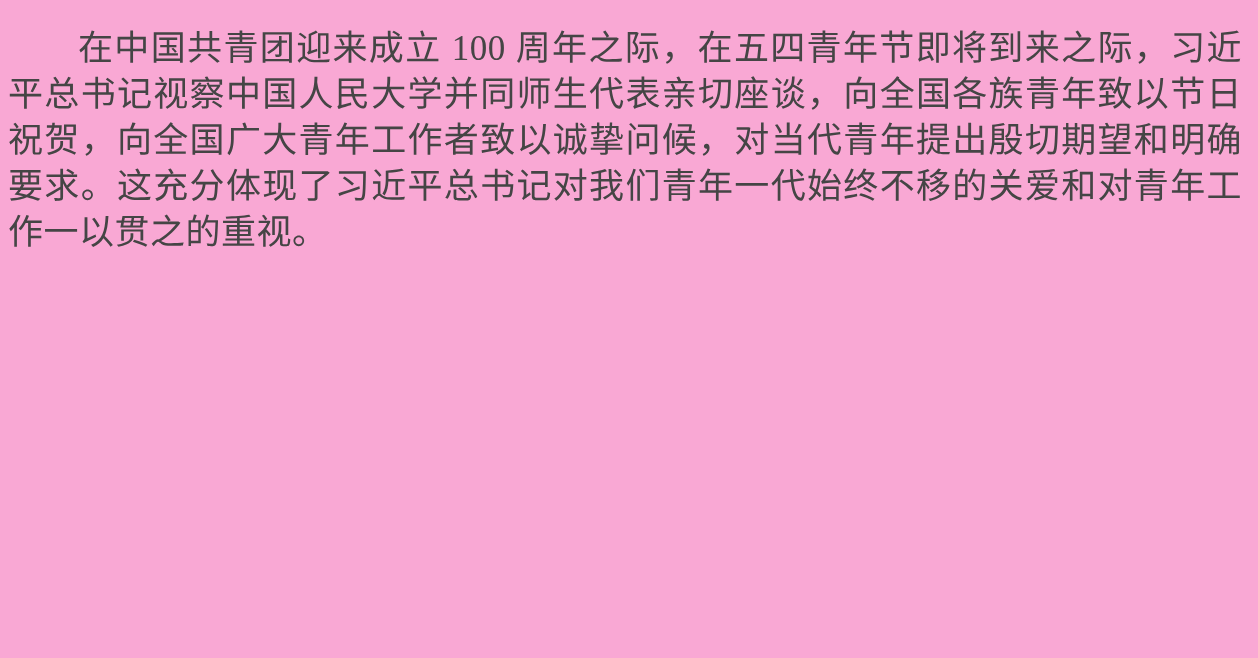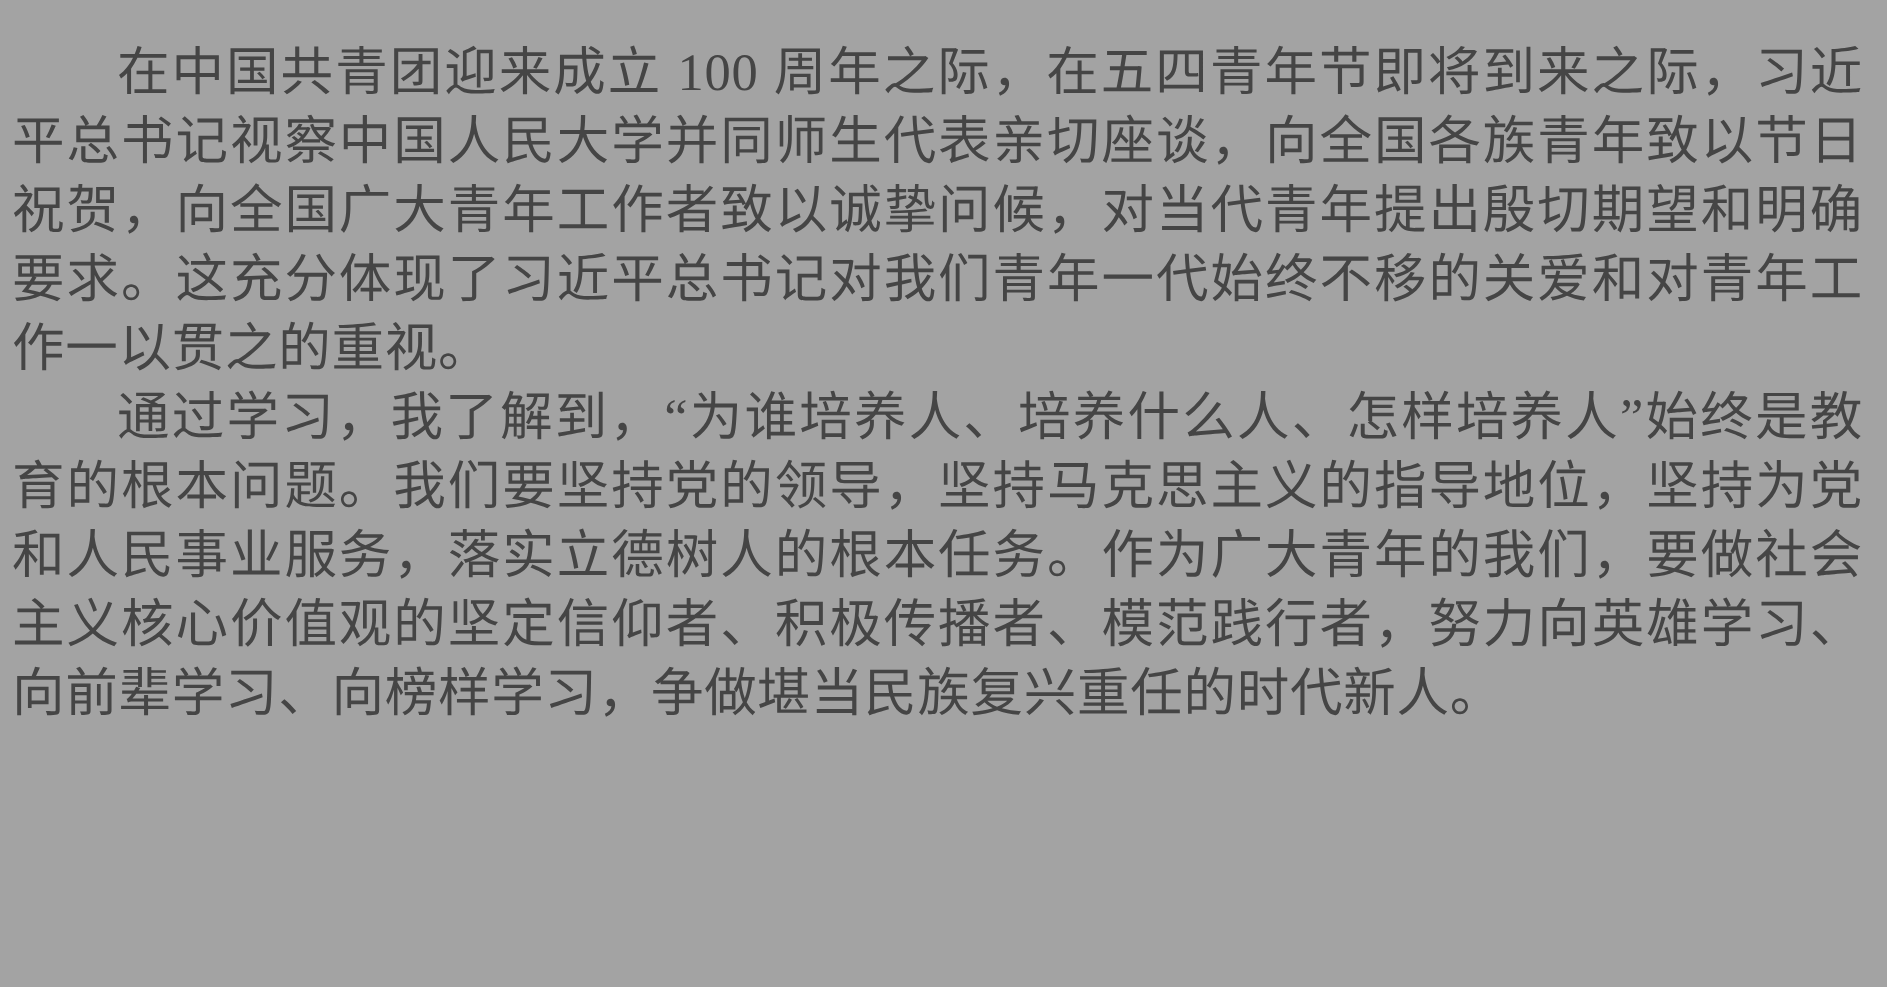--- a/index.html
+++ b/index.html
@@ -11,34 +11,33 @@
     width: 1258px;
     height: 658px;
     overflow: hidden;
     font-family: "Liberation Serif", "DejaVu Serif", serif;
   }
   .doc-page {
     box-sizing: border-box;
     width: 1258px;
     height: 658px;
     padding: 26px 16px 0 8px;
-    background: #a3a3a3;
+    background: #f9a8d4;
   }
   .doc-page p {
     margin: 0;
     padding: 0;
     font-size: 35px;
     line-height: 46px;
     color: #454545;
     text-align: justify;
     text-justify: inter-ideograph;
     text-indent: 2em;
     letter-spacing: 0.5px;
     font-weight: 400;
   }
 </style>
 </head>
 <body>
 
 <div class="doc-page" lang="zh-CN">
   <p>在中国共青团迎来成立 100 周年之际，在五四青年节即将到来之际，习近平总书记视察中国人民大学并同师生代表亲切座谈，向全国各族青年致以节日祝贺，向全国广大青年工作者致以诚挚问候，对当代青年提出殷切期望和明确要求。这充分体现了习近平总书记对我们青年一代始终不移的关爱和对青年工作一以贯之的重视。</p>
-  <p>通过学习，我了解到，“为谁培养人、培养什么人、怎样培养人”始终是教育的根本问题。我们要坚持党的领导，坚持马克思主义的指导地位，坚持为党和人民事业服务，落实立德树人的根本任务。作为广大青年的我们，要做社会主义核心价值观的坚定信仰者、积极传播者、模范践行者，努力向英雄学习、向前辈学习、向榜样学习，争做堪当民族复兴重任的时代新人。</p>
 </div>
 
 </body></html>

